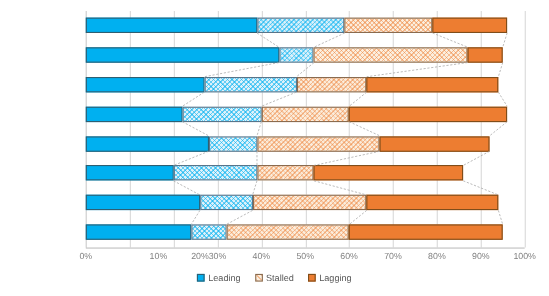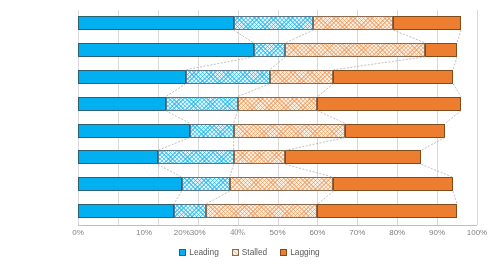--- a/index.html
+++ b/index.html
@@ -300,21 +300,21 @@
       <line x1="255.36" y1="181.25" x2="239.39999999999998" y2="194.125" stroke="#a6a6a6" stroke-width="0.7" stroke-dasharray="2,1.5"></line>
       <line x1="375.06" y1="181.25" x2="379.04999999999995" y2="194.125" stroke="#a6a6a6" stroke-width="0.7" stroke-dasharray="2,1.5"></line>
     </svg>
 
   <div class="xaxis-line"></div>
   <div class="xticks">
       <div class="xtick" style="left: 0px;">0%</div>
       <div class="xtick" style="left: 52px; margin-left: 14px;">10%</div>
       <div class="xtick" style="left: 79.8px; margin-left: 24px;">20%</div>
       <div class="xtick" style="left: 119.7px;">30%</div>
-      <div class="xtick" style="left: 159.6px; font-family: Liberation Serif, serif;">40%</div>
+      <div class="xtick" style="left: 159.6px;">40%</div>
       <div class="xtick" style="left: 199.5px;">50%</div>
       <div class="xtick" style="left: 239.4px;">60%</div>
       <div class="xtick" style="left: 279.3px;">70%</div>
       <div class="xtick" style="left: 319.2px;">80%</div>
       <div class="xtick" style="left: 359.1px;">90%</div>
       <div class="xtick" style="left: 399px;">100%</div>
     </div>
 
   <div class="legend">
       <div class="legend-item">

